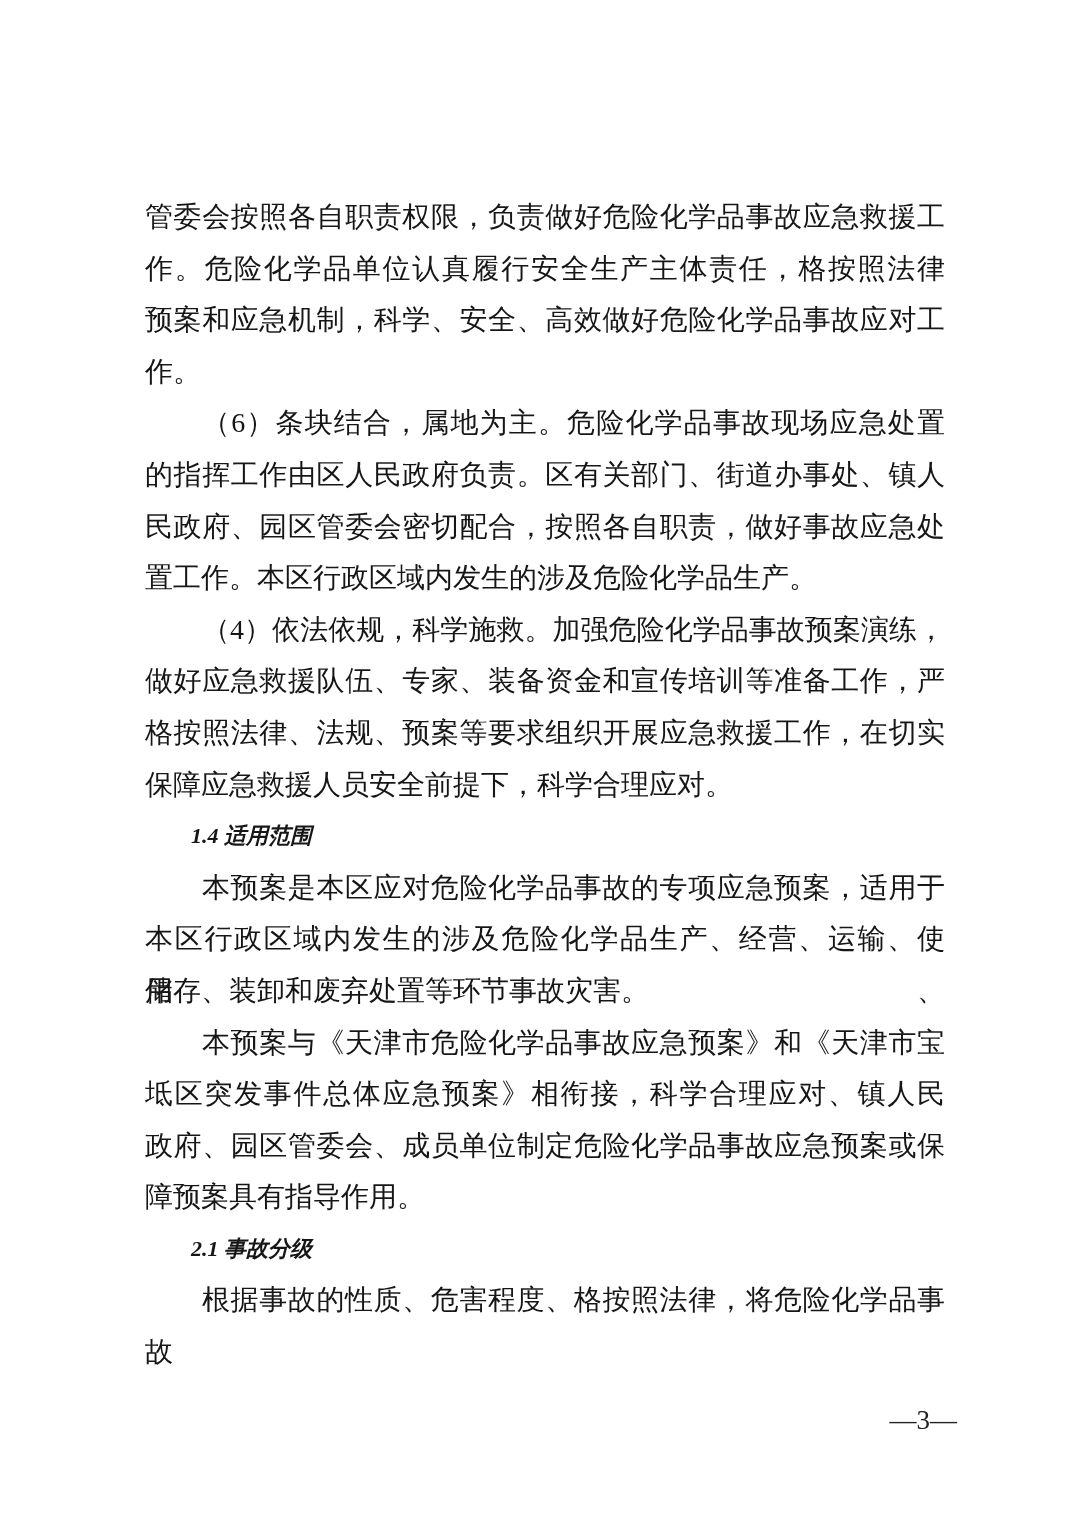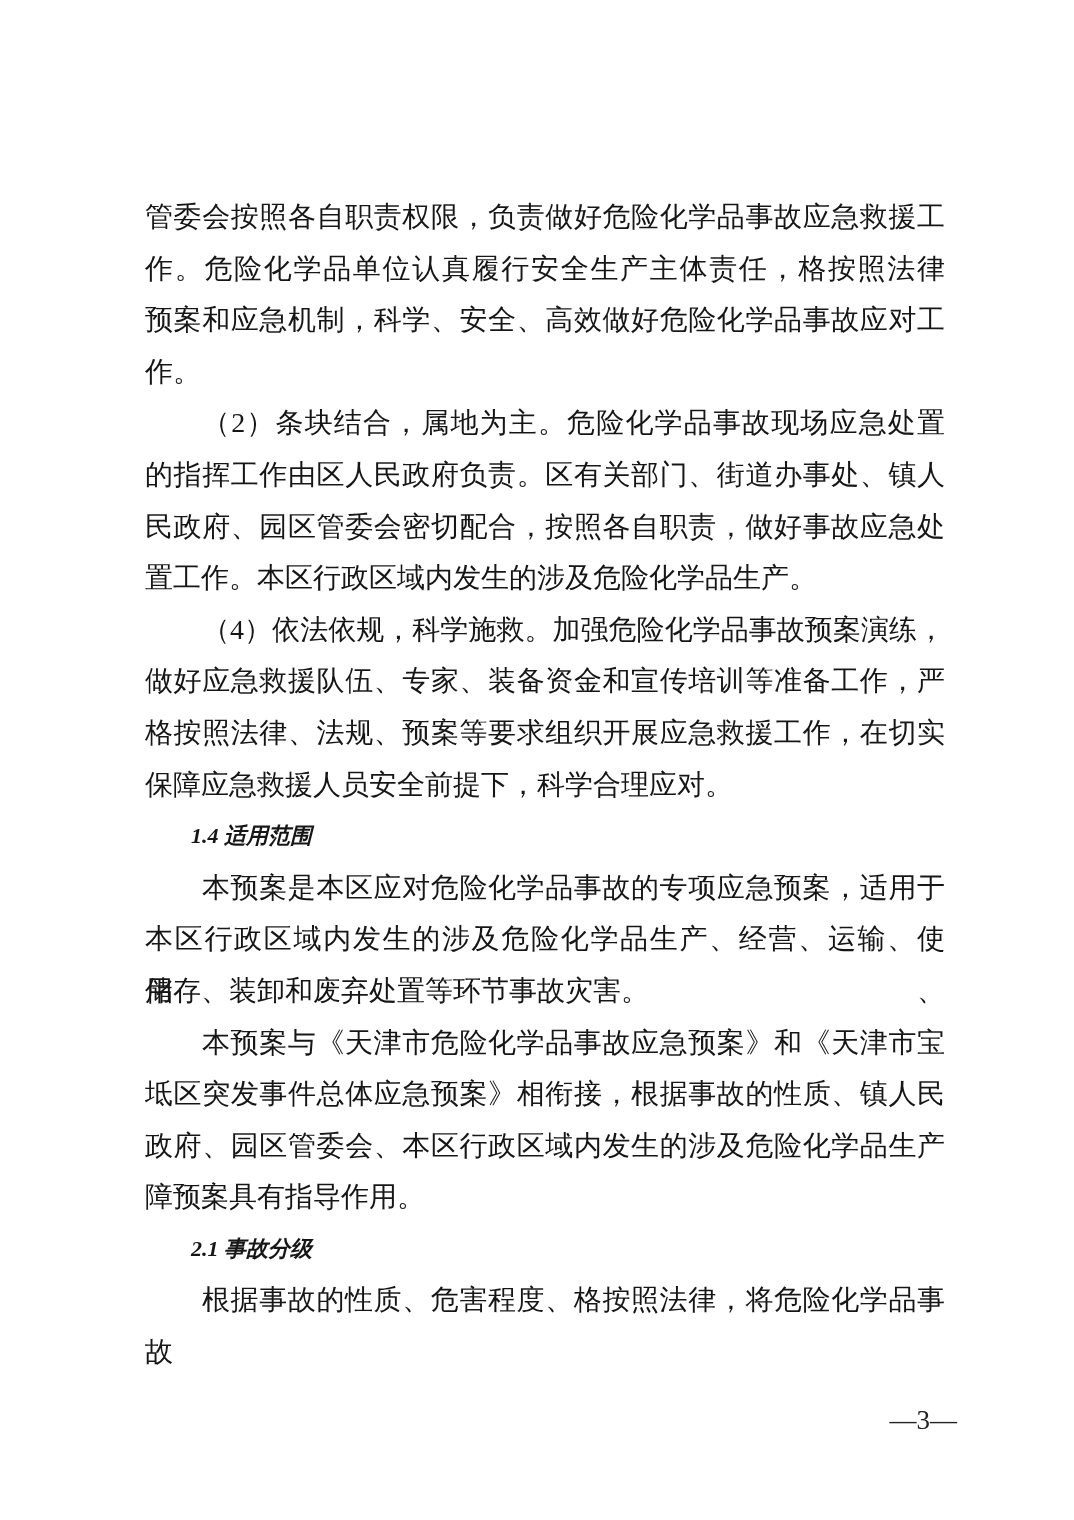--- a/index.html
+++ b/index.html
@@ -59,43 +59,43 @@
 
 <div class="page">
   <div class="textblock">
       <div class="block paragraph">
         <div class="line fill">管委会按照各自职责权限，负责做好危险化学品事故应急救援工</div>
         <div class="line fill">作。危险化学品单位认真履行安全生产主体责任，格按照法律</div>
         <div class="line fill">预案和应急机制，科学、安全、高效做好危险化学品事故应对工</div>
         <div class="line">作。</div>
       </div>
       <div class="block paragraph">
-        <div class="line fill indent">（2）条块结合，属地为主。危险化学品事故现场应急处置</div>
+        <div class="line fill indent">（6）条块结合，属地为主。危险化学品事故现场应急处置</div>
         <div class="line fill">的指挥工作由区人民政府负责。区有关部门、街道办事处、镇人</div>
         <div class="line fill">民政府、园区管委会密切配合，按照各自职责，做好事故应急处</div>
         <div class="line">置工作。本区行政区域内发生的涉及危险化学品生产。</div>
       </div>
       <div class="block paragraph">
         <div class="line fill indent">（4）依法依规，科学施救。加强危险化学品事故预案演练，</div>
         <div class="line fill">做好应急救援队伍、专家、装备资金和宣传培训等准备工作，严</div>
         <div class="line fill">格按照法律、法规、预案等要求组织开展应急救援工作，在切实</div>
         <div class="line">保障应急救援人员安全前提下，科学合理应对。</div>
       </div>
       <div class="block heading">
         <div class="line">1.4 适用范围</div>
       </div>
       <div class="block paragraph">
         <div class="line fill indent">本预案是本区应对危险化学品事故的专项应急预案，适用于</div>
         <div class="line fill">本区行政区域内发生的涉及危险化学品生产、经营、运输、使用、</div>
         <div class="line">储存、装卸和废弃处置等环节事故灾害。</div>
       </div>
       <div class="block paragraph">
         <div class="line fill indent">本预案与《天津市危险化学品事故应急预案》和《天津市宝</div>
-        <div class="line fill">坻区突发事件总体应急预案》相衔接，根据事故的性质、镇人民</div>
-        <div class="line fill">政府、园区管委会、本区行政区域内发生的涉及危险化学品生产</div>
+        <div class="line fill">坻区突发事件总体应急预案》相衔接，科学合理应对、镇人民</div>
+        <div class="line fill">政府、园区管委会、成员单位制定危险化学品事故应急预案或保</div>
         <div class="line">障预案具有指导作用。</div>
       </div>
       <div class="block heading">
         <div class="line">2.1 事故分级</div>
       </div>
       <div class="block paragraph">
         <div class="line fill indent">根据事故的性质、危害程度、格按照法律，将危险化学品事故</div>
       </div>
     </div>
   <div class="pageno">—3—</div>

